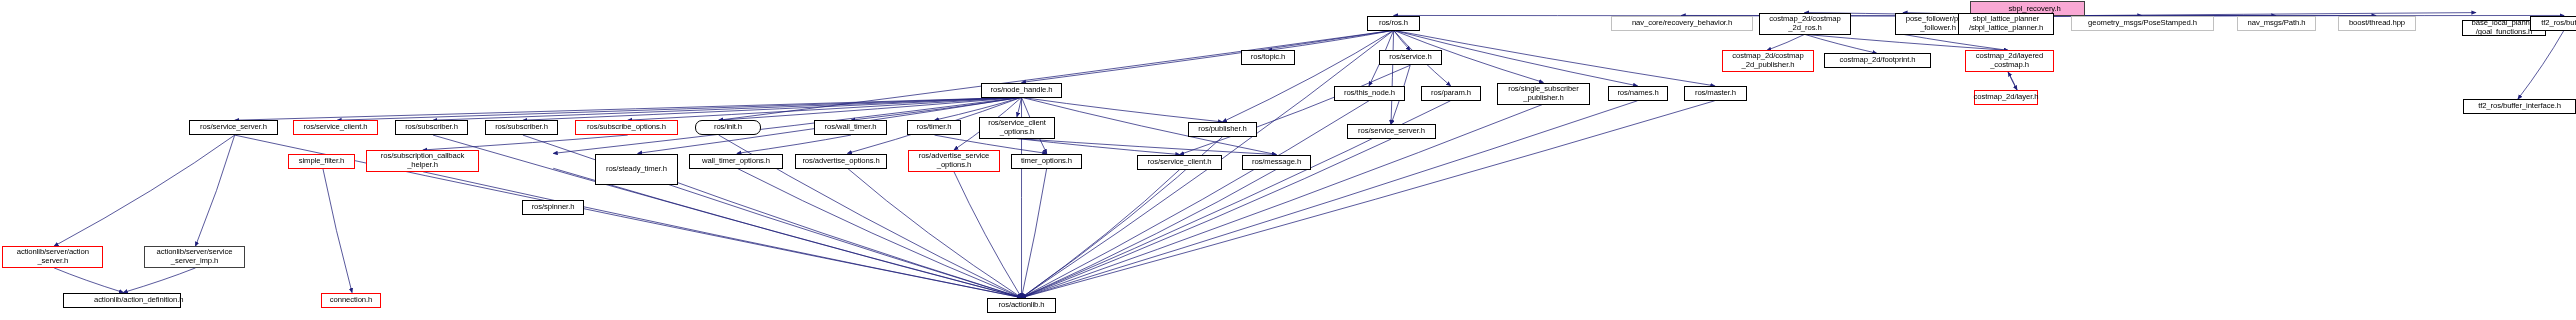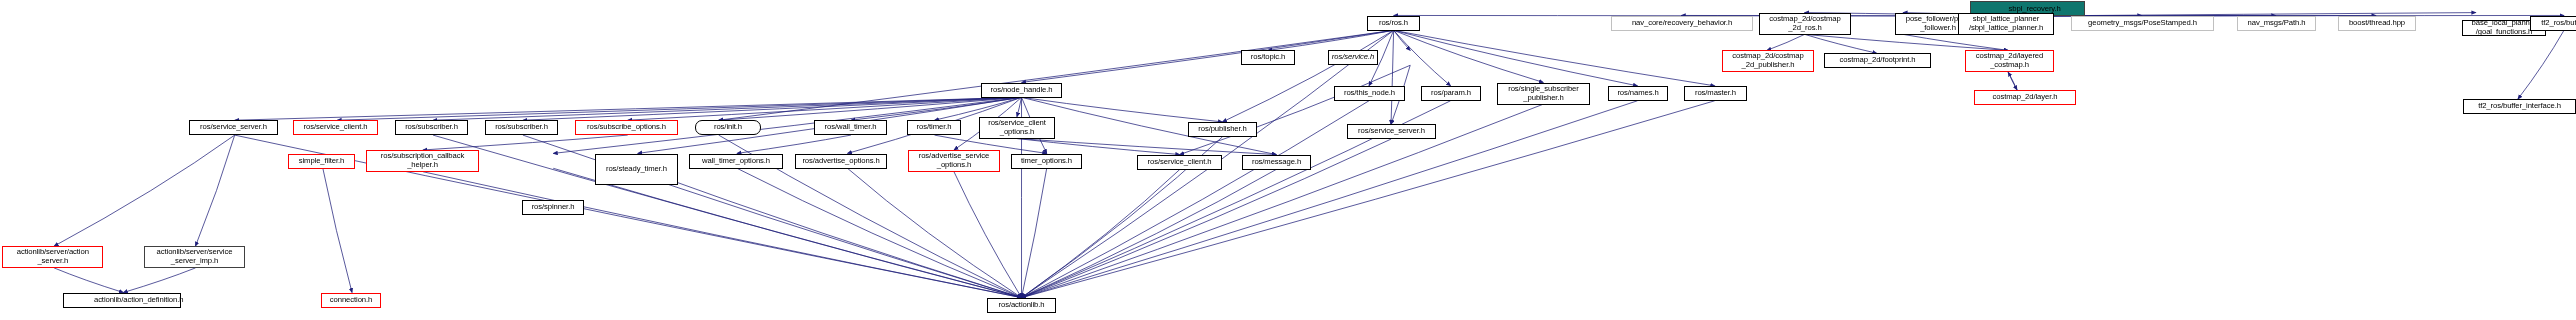--- a/index.html
+++ b/index.html
@@ -24,21 +24,21 @@
     color:#000000;
     white-space:pre-line;
     font-size:7.7px;
     padding:0.6px 1.7px;
     letter-spacing:-0.1px;
   }
   .n-black{border:0.6px solid #000000;}
   .n-red{border:0.9px solid #ff0000;}
   .n-gray{border:0.9px solid #404040;}
   .n-lite{border:0.6px solid #c0c0c0;}
-  .n-root{border:0.9px solid #404040;background:#0f766e;padding-left:16px;}
+  .n-root{border:0.9px solid #404040;background:#f9a8d4;padding-left:16px;}
   .n2{line-height:1.12;}
 </style>
 </head>
 <body>
 
 <div id="graph">
   <svg id="edges" viewBox="0 0 4495 559" width="2576" height="320">
       <defs>
         <marker id="ah" markerWidth="7" markerHeight="7" refX="6" refY="3" orient="auto" markerUnits="strokeWidth">
           <path d="M0,0 L7,3 L0,6 z" fill="#1f1f7a"></path>
@@ -137,23 +137,23 @@
     <div class="node n-lite" style="left: 2338px; top: 15.5px; width: 78px; height: 15px;">boost/thread.hpp</div>
     <div class="node n-black n2" style="left: 2435px; top: 20px; width: 84px; height: 16px; margin-left: 27px;">base_local_planner
 /goal_functions.h</div>
     <div class="node n-black" style="left: 2530px; top: 15.5px; width: 72px; height: 15px;">tf2_ros/buffer.h</div>
     <div class="node n-red n2" style="left: 1722px; top: 50px; width: 92px; height: 22px;">costmap_2d/costmap
 _2d_publisher.h</div>
     <div class="node n-black" style="left: 1824px; top: 53px; width: 107px; height: 15px;">costmap_2d/footprint.h</div>
     <div class="node n-red n2" style="left: 1965px; top: 50px; width: 89px; height: 22px;">costmap_2d/layered
 _costmap.h</div>
     <div class="node n-black" style="left: 2463px; top: 99px; width: 113px; height: 15px;">tf2_ros/buffer_interface.h</div>
-    <div class="node n-red" style="left: 1974px; top: 90px; width: 102px; height: 15px;">costmap_2d/layer.h</div>
+    <div class="node n-red" style="left: 1974px; top: 90px; width: 64px; height: 15px;">costmap_2d/layer.h</div>
     <div class="node n-black" style="left: 1241px; top: 50px; width: 54px; height: 15px;">ros/topic.h</div>
-    <div class="node n-black" style="left: 1328px; top: 50px; width: 50px; height: 15px; font-style: italic;">ros/service.h</div>
+    <div class="node n-black" style="left: 1379px; top: 50px; width: 63px; height: 15px;">ros/service.h</div>
     <div class="node n-black" style="left: 981px; top: 83px; width: 81px; height: 15px;">ros/node_handle.h</div>
     <div class="node n-black" style="left: 1334px; top: 86px; width: 71px; height: 15px;">ros/this_node.h</div>
     <div class="node n-black" style="left: 1421px; top: 86px; width: 60px; height: 15px;">ros/param.h</div>
     <div class="node n-black n2" style="left: 1497px; top: 83px; width: 93px; height: 22px;">ros/single_subscriber
 _publisher.h</div>
     <div class="node n-black" style="left: 1608px; top: 86px; width: 60px; height: 15px;">ros/names.h</div>
     <div class="node n-black" style="left: 1684px; top: 86px; width: 63px; height: 15px;">ros/master.h</div>
     <div class="node n-black" style="left: 189px; top: 120px; width: 89px; height: 15px;">ros/service_server.h</div>
     <div class="node n-red" style="left: 293px; top: 120px; width: 85px; height: 15px;">ros/service_client.h</div>
     <div class="node n-black" style="left: 395px; top: 120px; width: 73px; height: 15px;">ros/subscriber.h</div>

